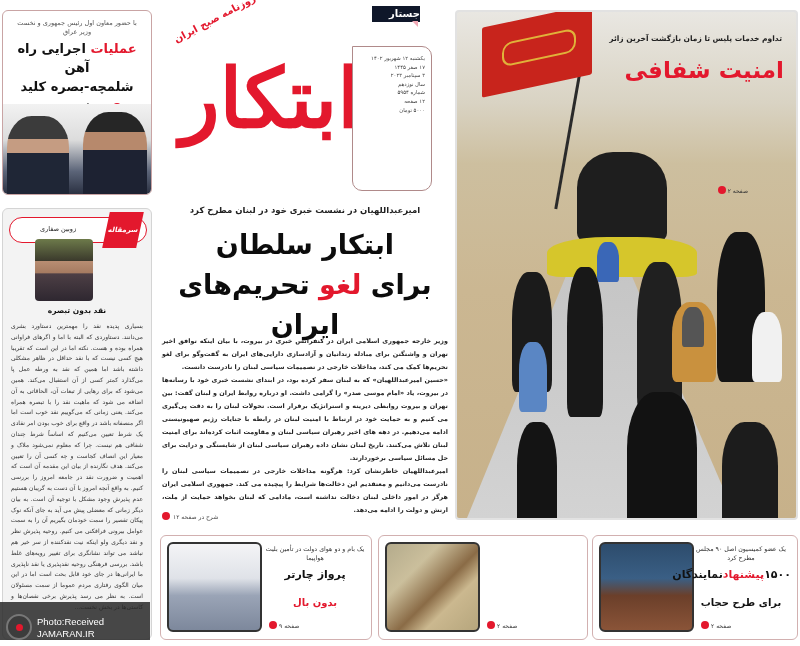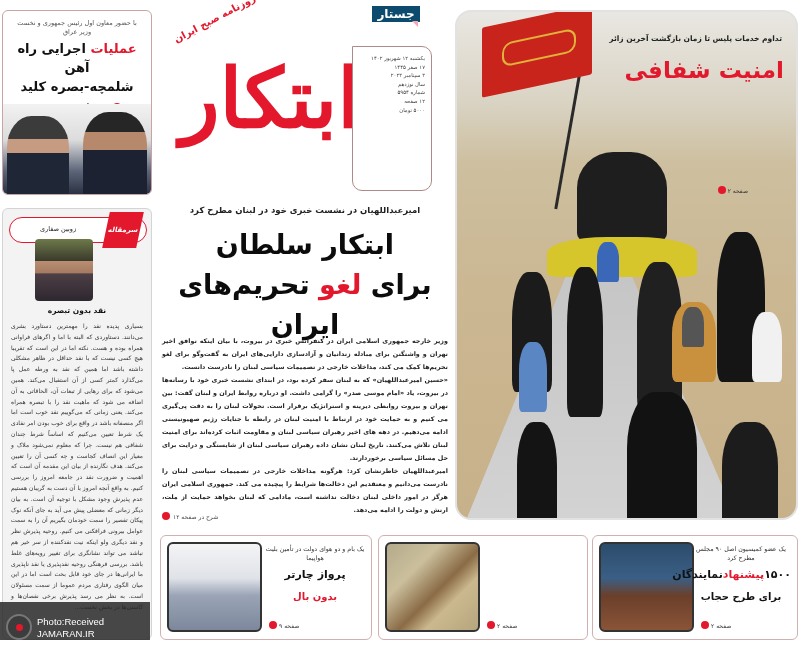--- a/index.html
+++ b/index.html
@@ -50,22 +50,22 @@
   .watermark {
     position: absolute; left: 0; top: 602px; width: 150px; height: 38px;
     background: rgba(40,40,40,0.85); display: flex; align-items: flex-end; direction: ltr;
   }
   .watermark .logo { width: 26px; height: 26px; border-radius: 50%; background: #3c3c3c; border: 2px solid #777; margin: 0 5px 0 6px; position: relative; }
   .watermark .logo::after { content: ""; position: absolute; left: 8px; top: 8px; width: 7px; height: 7px; border-radius: 50%; background: #e3182d; }
   .watermark .txt { color: #fff; font-size: 9.5px; line-height: 12px; font-family: "Liberation Sans", sans-serif; }
 
   
   .section-tab {
-    position: absolute; left: 372px; top: 6px; width: 48px; height: 16px; background: #0c4a6e;
-    color: #fff; font-size: 12px; font-weight: bold; text-align: center; line-height: 16px;
+    position: absolute; left: 372px; top: 6px; width: 48px; height: 16px; background: #0f172a;
+    color: #fff; font-size: 10px; font-weight: bold; line-height: 16px;
   }
   .section-tab::after {
     content: ""; position: absolute; right: 2px; bottom: -5px; border-left: 6px solid transparent; border-top: 6px solid #f0a9b5;
   }
   .masthead-logo {
     position: absolute; left: 160px; top: 8px; width: 220px; height: 190px;
     color: #e3182d; font-weight: bold; font-size: 82px; line-height: 180px; text-align: center;
     font-family: "DejaVu Serif", serif; letter-spacing: -4px;
   }
   .masthead-sub {
@@ -87,21 +87,21 @@
   .center-body {
     position: absolute; left: 162px; top: 335px; width: 286px; font-size: 6.4px; line-height: 13px;
     color: #1f1f1f; text-align: justify; font-weight: bold;
   }
   .center-body p { margin-bottom: 0; }
   .center-more { position: absolute; left: 162px; top: 512px; font-size: 6px; color: #444; display: flex; align-items: center; gap: 3px; direction: ltr; }
 
   
   .lead-box {
     position: absolute; left: 455px; top: 10px; width: 343px; height: 510px;
-    border: 2px solid #e2e2e2; border-radius: 16px; overflow: hidden;
+    border: 2px solid #e2e2e2; border-radius: 4px; overflow: hidden;
     background: linear-gradient(180deg, #e9e7e2 0%, #d9d3c3 18%, #cdbf9f 30%, #cbb792 55%, #c7b18a 100%);
   }
   .road { position: absolute; left: 10px; right: 60px; bottom: 0; height: 250px; background: linear-gradient(180deg, #c5c5c5, #d3d3d3); clip-path: polygon(38% 0, 60% 0, 100% 100%, 0 100%); }
   .crowd { position: absolute; left: 50px; top: 140px; width: 260px; height: 360px; }
   .crowd span { position: absolute; border-radius: 40% 40% 10% 10%; }
   .flag { position: absolute; left: 25px; top: 4px; width: 110px; height: 70px; background: #c8241c; transform: skewY(-12deg); border-radius: 2px; }
   .flag::after { content: ""; position: absolute; left: 20px; top: 20px; width: 70px; height: 20px; border: 2px solid #e0b23a; border-radius: 10px; }
   .pole { position: absolute; left: 132px; top: 0; width: 3px; height: 200px; background: #2a2a2a; transform: rotate(10deg); transform-origin: top; }
   .lead-kicker { position: absolute; right: 14px; top: 22px; font-size: 7.5px; font-weight: bold; color: #222; }
   .lead-h1 { position: absolute; right: 12px; top: 45px; font-size: 23px; font-weight: 900; color: #e3182d; }
@@ -114,21 +114,21 @@
   .lead-page { position: absolute; right: 48px; top: 174px; font-size: 6px; color: #333; display: flex; align-items: center; gap: 2px; }
 
   
   .teaser {
     position: absolute; top: 535px; height: 105px; border: 1.5px solid #d2b0b0; border-radius: 6px; background: #fff; overflow: hidden;
   }
   .teaser .pic { position: absolute; left: 6px; top: 6px; width: 95px; height: 90px; border: 2px solid #333; border-radius: 6px; }
   .teaser .txt { position: absolute; right: 6px; top: 8px; width: 100px; text-align: center; }
   .teaser .kick { font-size: 6.3px; line-height: 9px; color: #333; }
   .teaser .h1 { font-size: 11px; font-weight: 900; color: #111; margin-top: 6px; }
-  .teaser .h2 { font-size: 10px; font-weight: 900; color: #e3182d; margin-top: 10px; }
+  .teaser .h2 { font-size: 10px; font-weight: 900; color: #e3182d; margin-top: 16px; }
   .teaser .h2 .blk { color: #111; }
   .teaser .pg { position: absolute; left: 108px; bottom: 10px; font-size: 6px; color: #333; display: flex; align-items: center; gap: 2px; direction: ltr; }
   .t1 { left: 160px; width: 212px; }
   .t2 { left: 378px; width: 210px; }
   .t3 { left: 592px; width: 206px; }
   .t1 .pic { background: linear-gradient(180deg, #f4f4f6 0%, #dfe2e8 40%, #9aa4b6 60%, #7d889c 100%); }
   .t2 .pic { background: linear-gradient(135deg, #b4ab8c 0%, #cbbf9c 30%, #8a6b46 55%, #cbb88f 70%, #b6a67d 100%); }
   .t3 .pic { background: linear-gradient(180deg, #2d4c6c 0%, #3a5f85 40%, #6b3f2a 60%, #8a5438 100%); }
 </style>
 </head>

